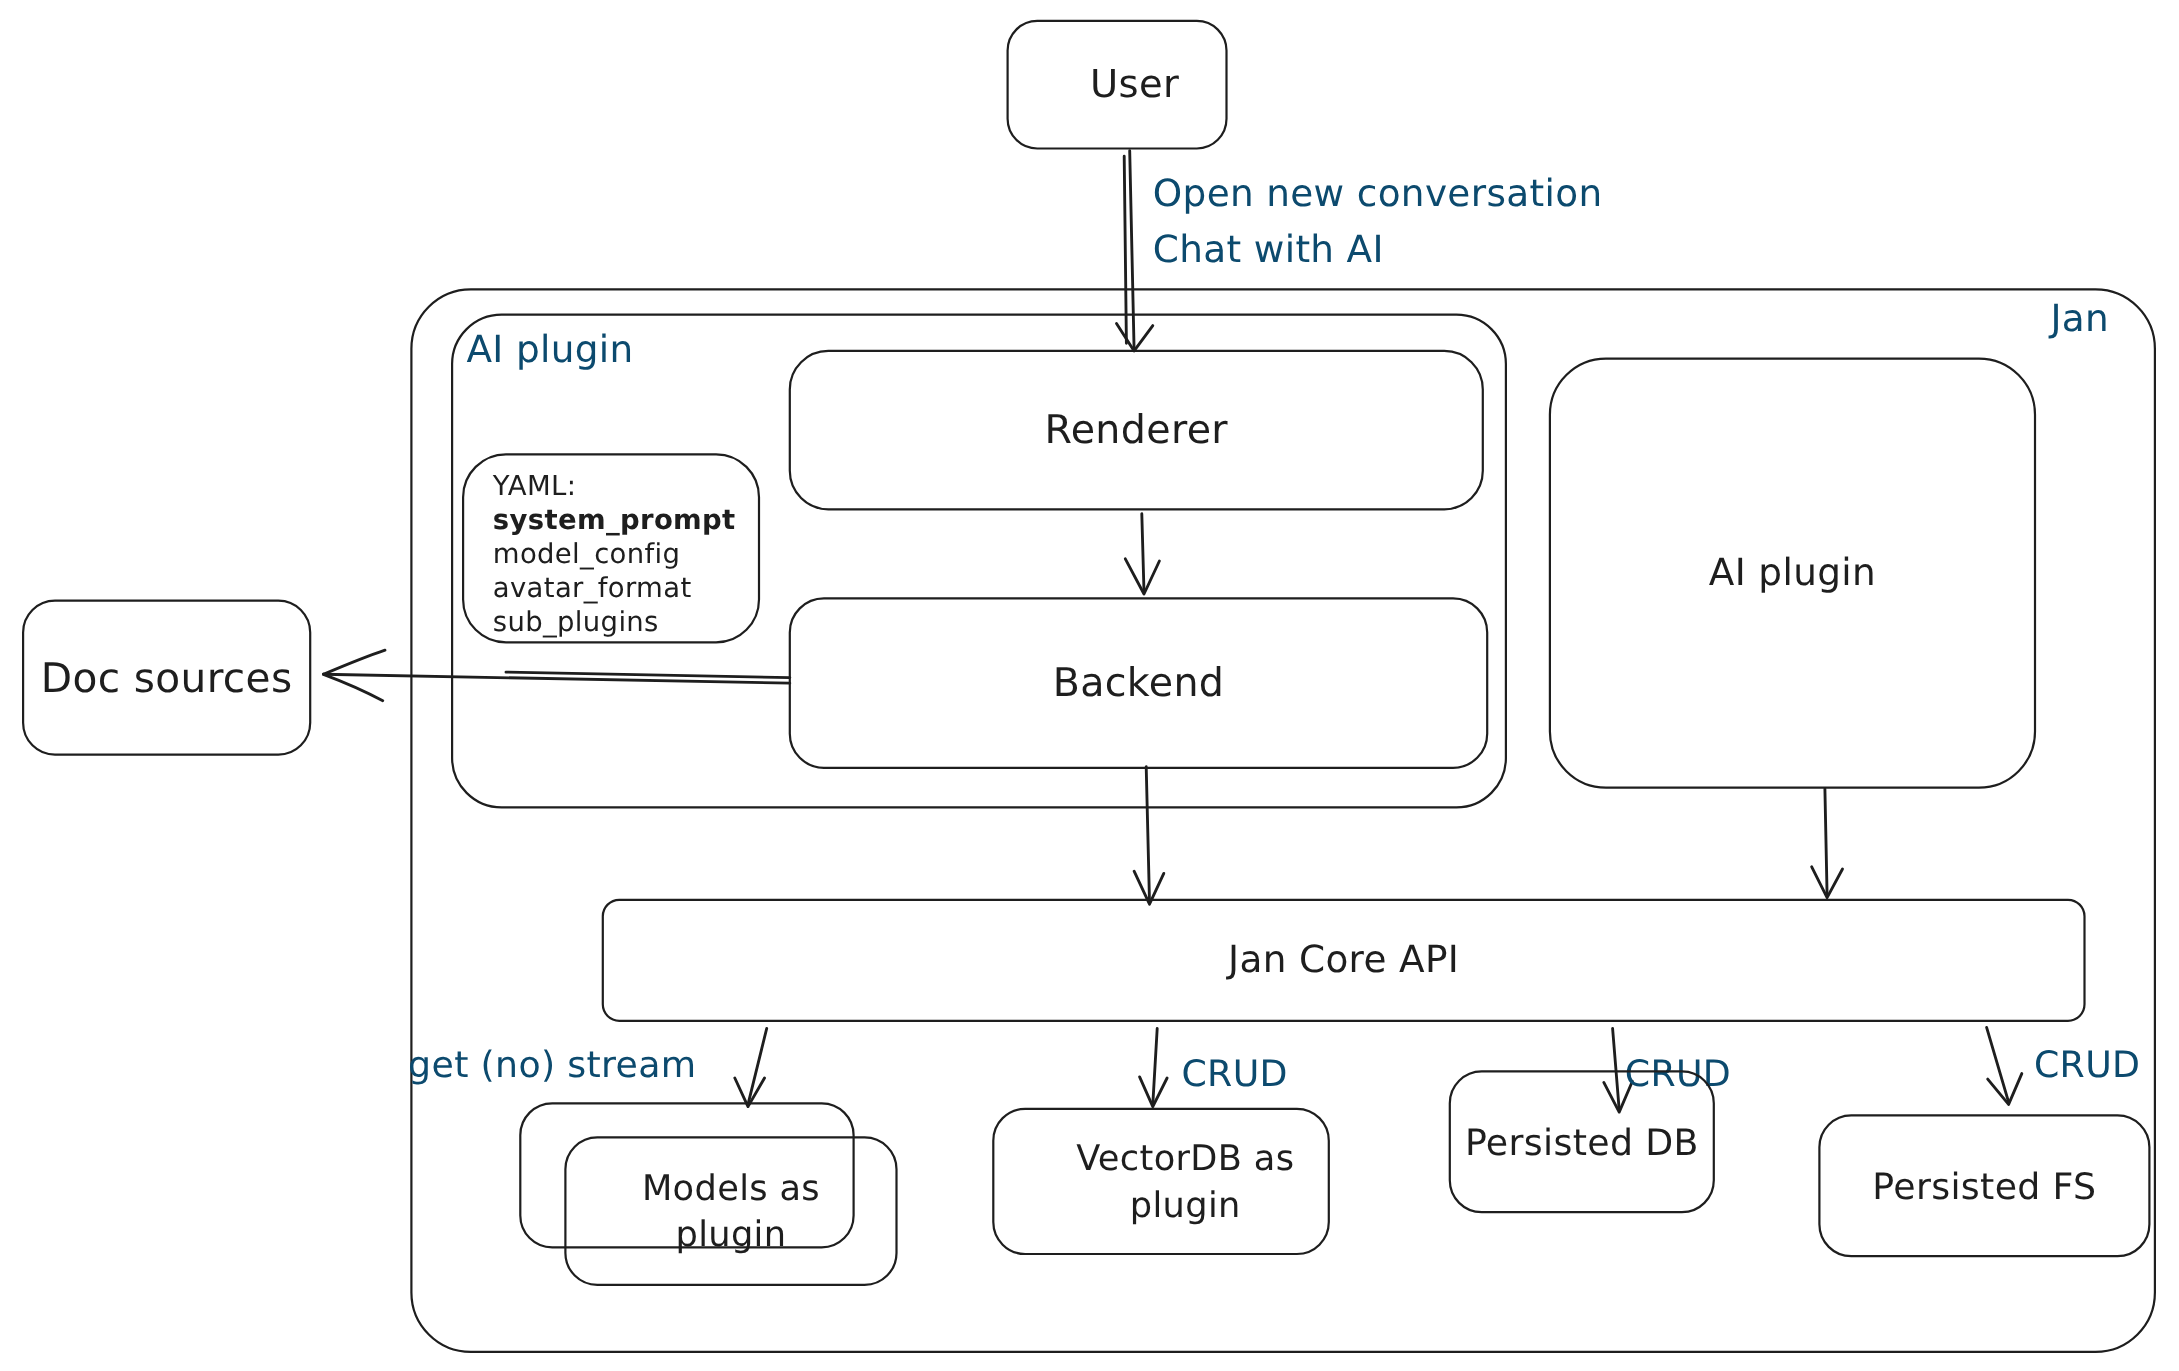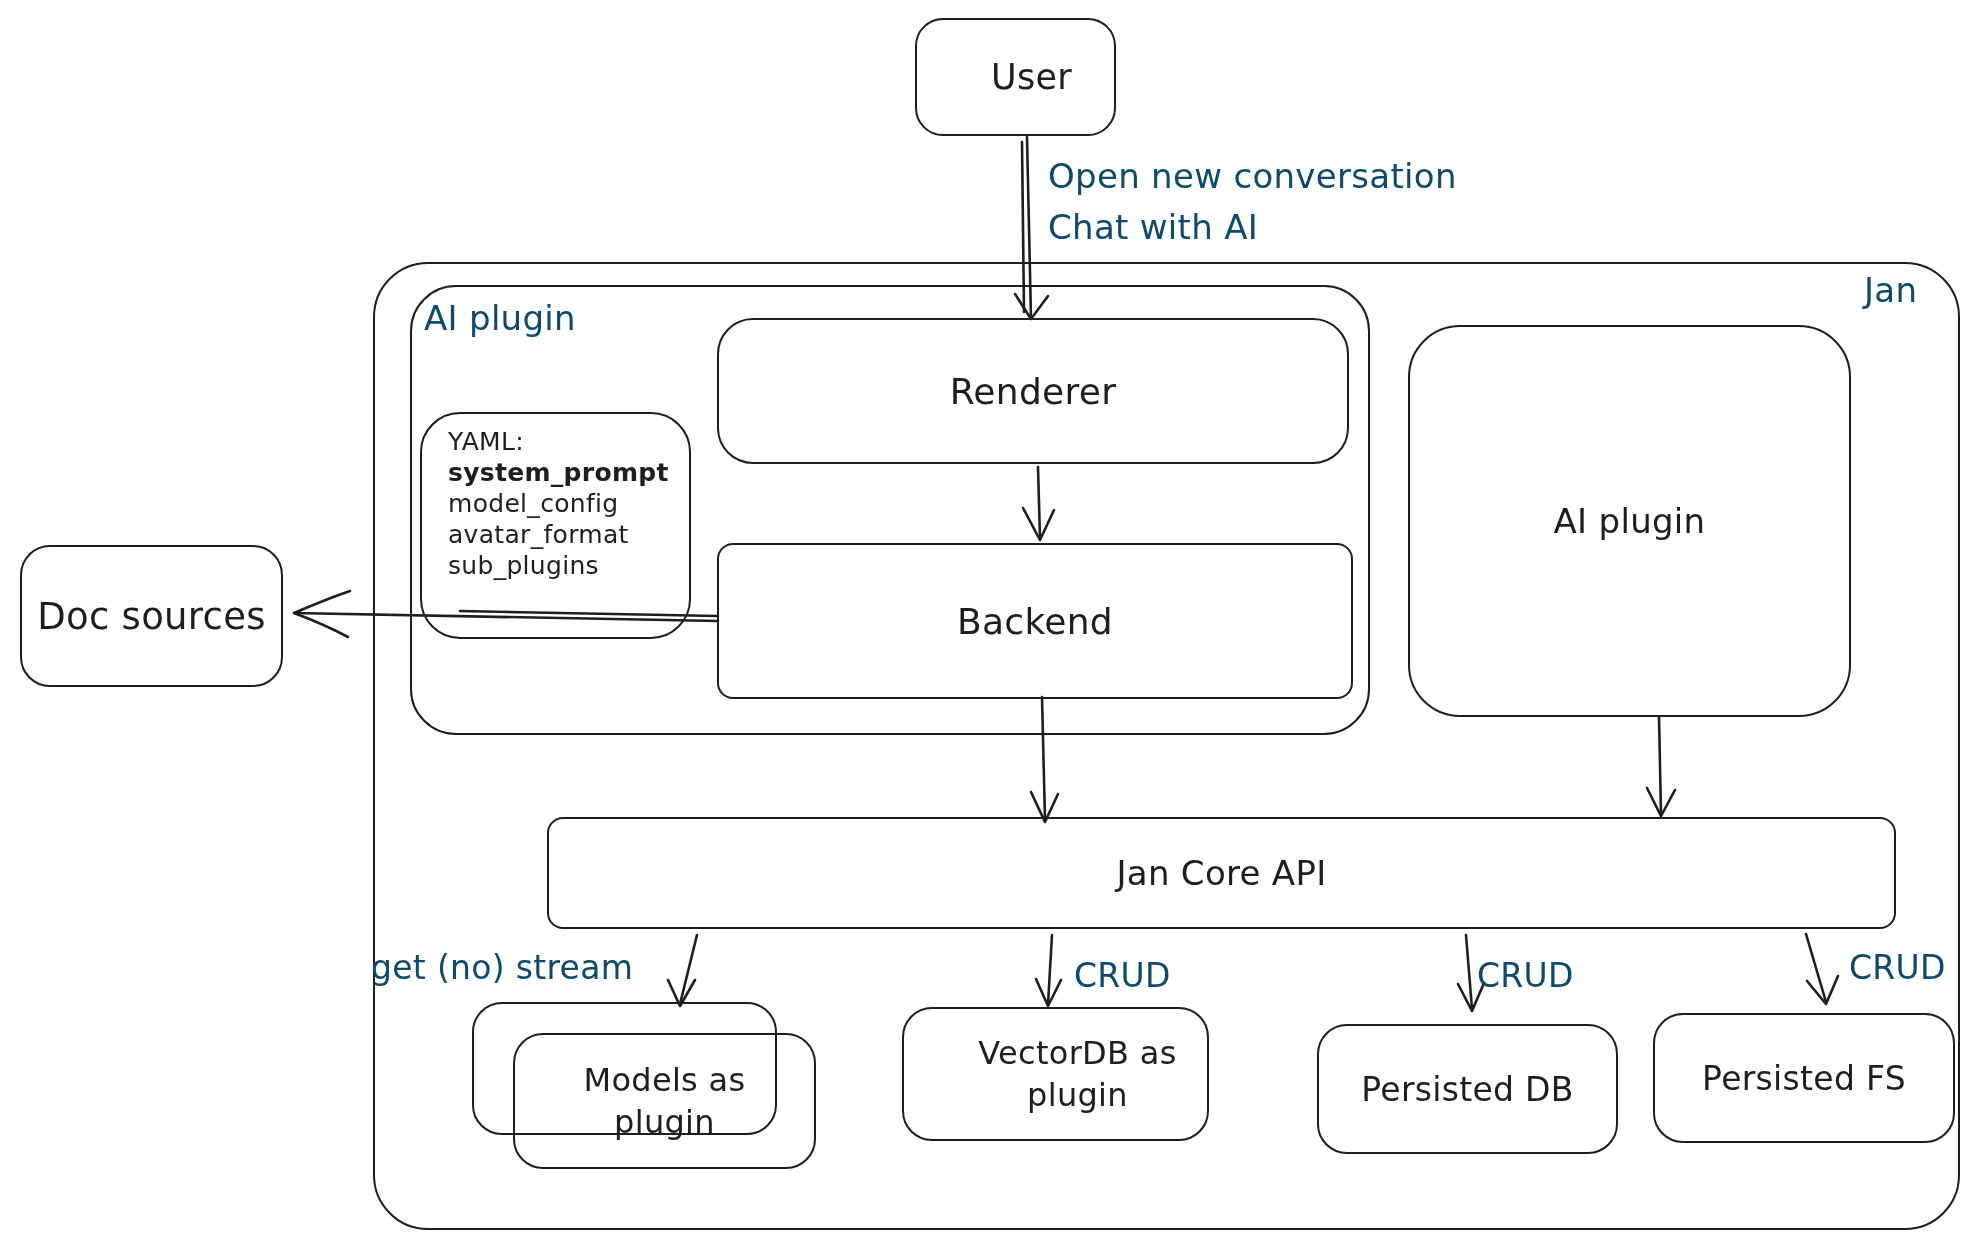--- a/index.html
+++ b/index.html
@@ -113,31 +113,31 @@
   <div class="box container-box" style="left:373px; top:262px; width:1587px; height:968px; border-radius:55px;"></div>
   <div class="flabel" style="left:1864px; top:270px; font-size:34px;">Jan</div>
 
   <div class="box container-box" style="left:410px; top:285px; width:960px; height:450px; border-radius:46px;"></div>
   <div class="flabel" style="left:424px; top:298px; font-size:34px;">AI plugin</div>
 
   <div class="box" style="left:717px; top:318px; width:632px; height:146px; border-radius:36px; font-size:36px;">
     <span>Renderer</span>
   </div>
 
-  <div class="box" id="yaml-note" style="left:420px; top:412px; width:271px; height:227px; border-radius:40px;">
+  <div class="box" id="yaml-note" style="left:420px; top:412px; width:271px; height:173px; border-radius:40px;">
     <div>
       <span style="display:block;">YAML:</span>
       <span style="display:block;font-weight:bold;">system_prompt</span>
       <span style="display:block;">model_config</span>
       <span style="display:block;">avatar_format</span>
       <span style="display:block;">sub_plugins</span>
     </div>
   </div>
 
-  <div class="box" style="left:717px; top:543px; width:636px; height:156px; border-radius:16px; font-size:36px;">
+  <div class="box" style="left:717px; top:543px; width:636px; height:156px; border-radius:32px; font-size:36px;">
     <span>Backend</span>
   </div>
 
   <div class="box" style="left:1408px; top:325px; width:443px; height:392px; border-radius:52px; font-size:34px;">
     <span>AI plugin</span>
   </div>
 
   <div class="box" style="left:20px; top:545px; width:263px; height:142px; border-radius:30px; font-size:37px;text-align:right;">
     <span>Doc sources</span>
   </div>
@@ -153,21 +153,21 @@
 
   <div class="box" style="left:472px; top:1002px; width:305px; height:133px; border-radius:30px;"></div>
   <div class="box" style="left:513px; top:1033px; width:303px; height:136px; border-radius:30px; font-size:32px;">
     <span class="wrap-label" style="display:inline-block; width:230px;text-align:center;">Models as plugin</span>
   </div>
 
   <div class="box" style="left:902px; top:1007px; width:307px; height:134px; border-radius:30px; font-size:32px;padding-left:44px;">
     <span class="wrap-label" style="display:inline-block; width:250px;">VectorDB as plugin</span>
   </div>
 
-  <div class="box" style="left:1317px; top:1024px; width:301px; height:130px; border-radius:30px; font-size:33px;">
+  <div class="box" style="left:1317px; top:973px; width:242px; height:130px; border-radius:30px; font-size:33px;">
     <span>Persisted DB</span>
   </div>
 
   <div class="box" style="left:1653px; top:1013px; width:302px; height:130px; border-radius:30px; font-size:33px;">
     <span>Persisted FS</span>
   </div>
 
 </div>
 
 </body></html>

